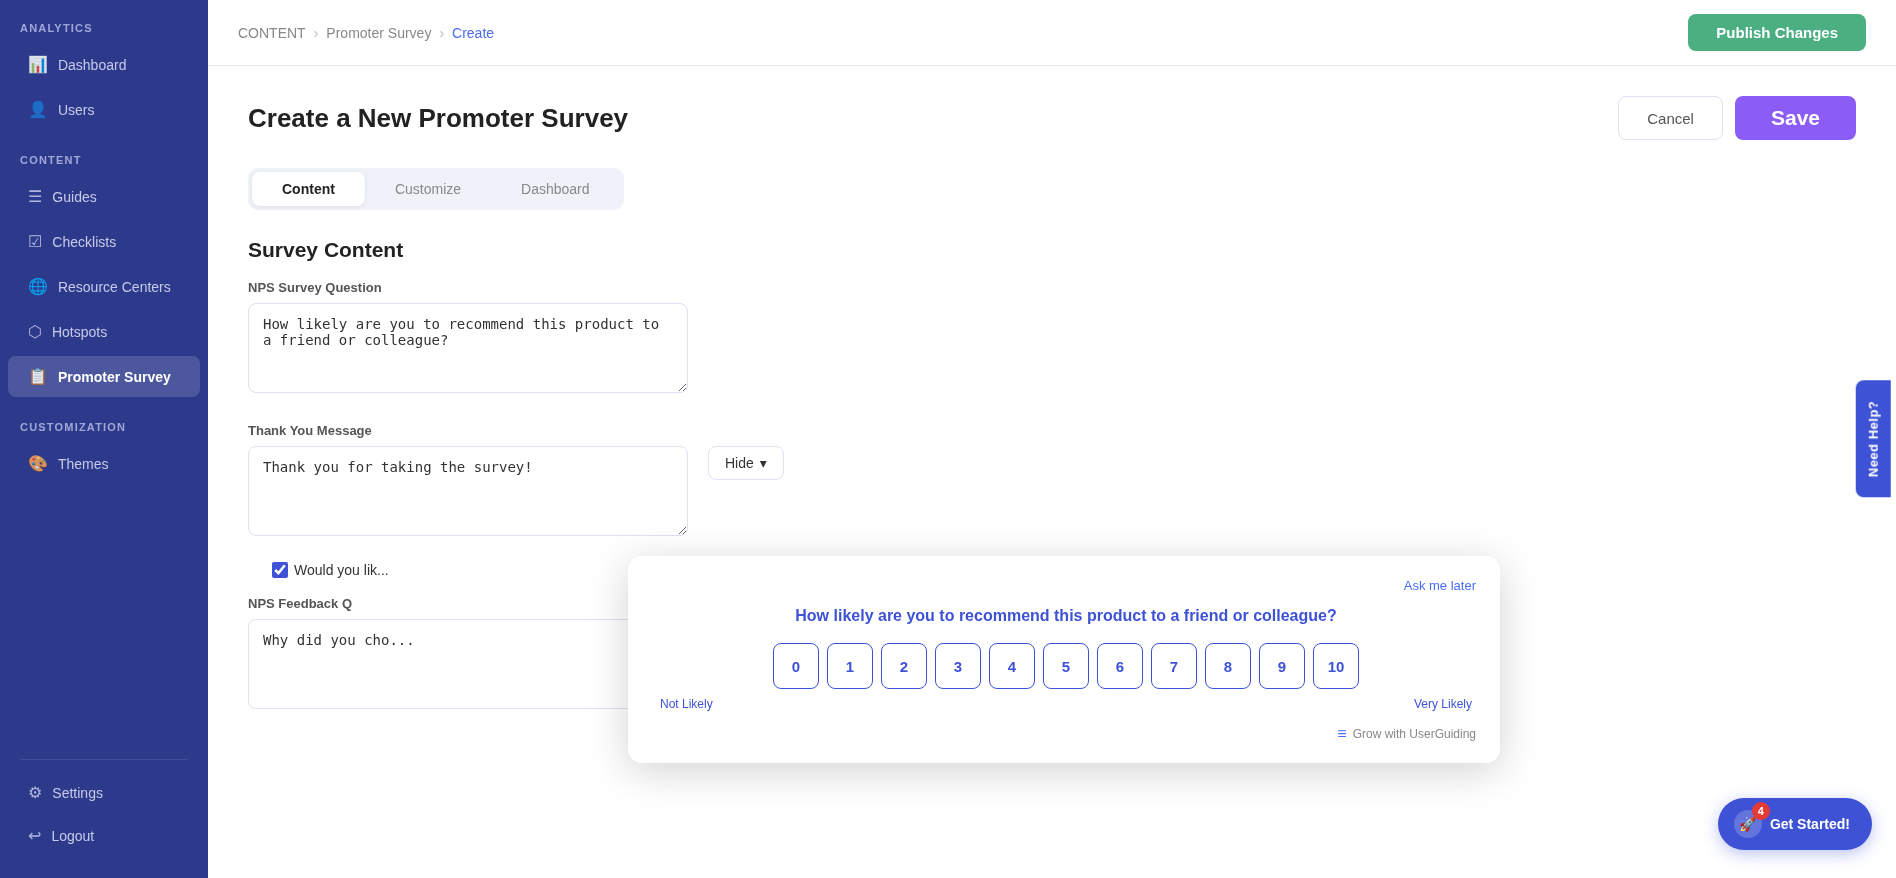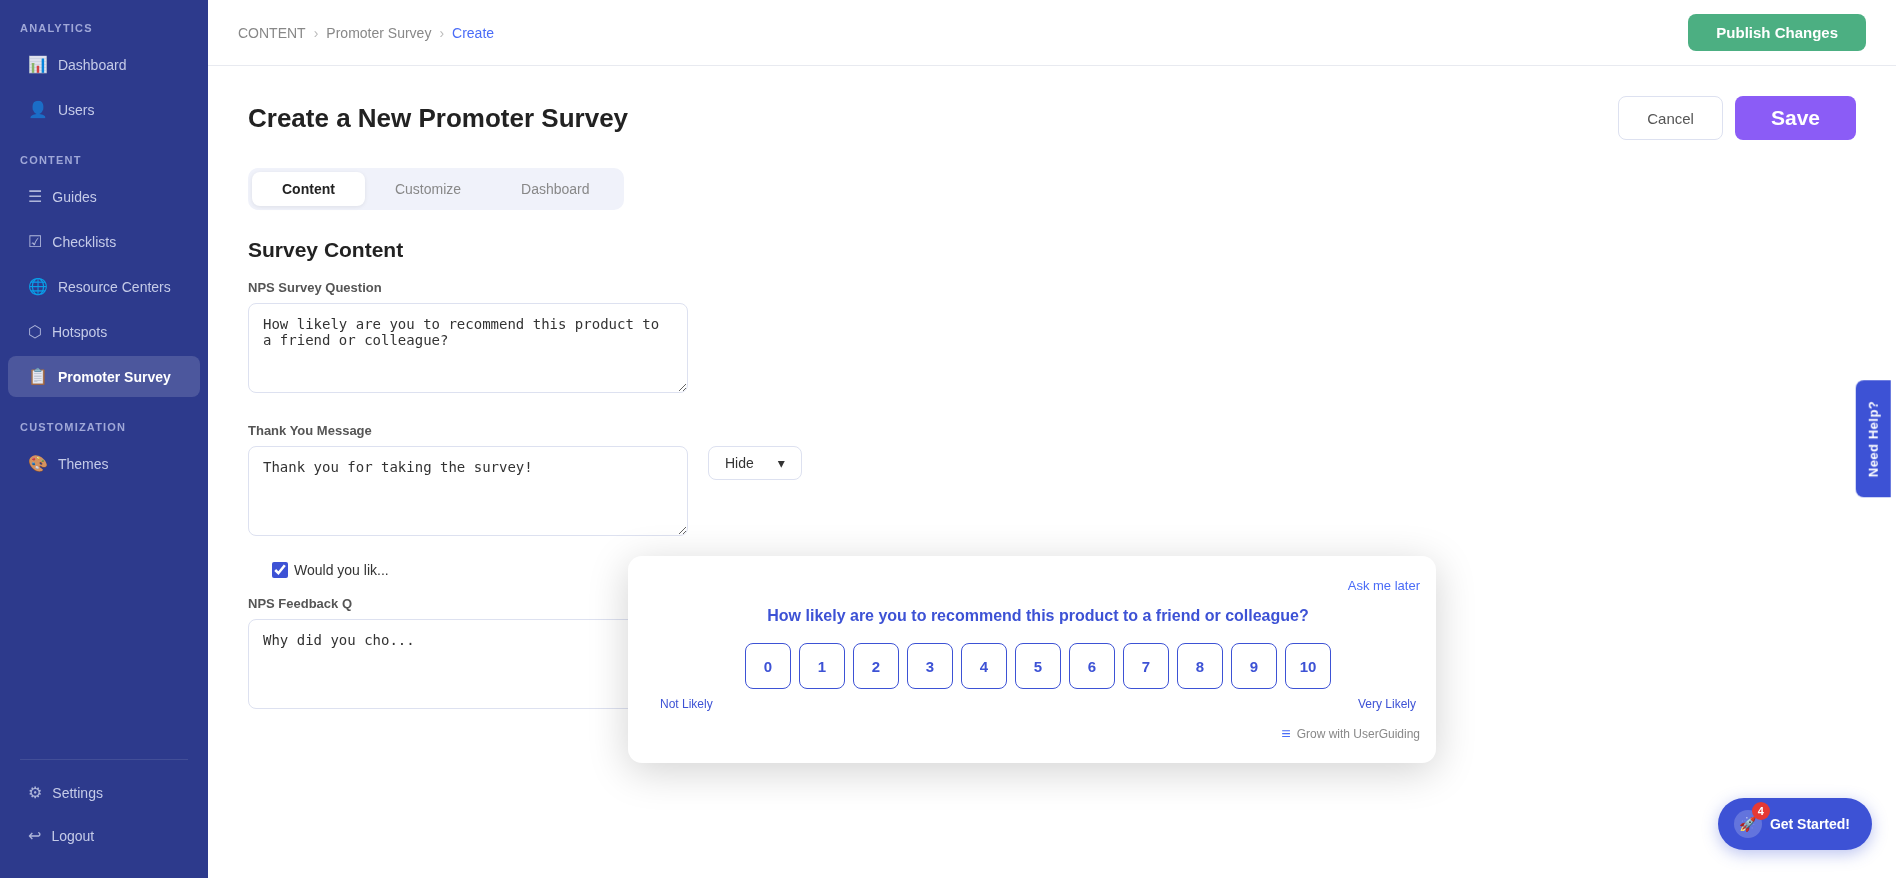--- a/index.html
+++ b/index.html
@@ -183,21 +183,21 @@
 
     
     .thank-you-row {
       display: flex;
       align-items: flex-start;
       gap: 20px;
     }
     .hide-btn {
       display: flex;
       align-items: center;
-      gap: 24px;
+      gap: 6px;
       background: #fff;
       border: 1px solid #dde1f0;
       border-radius: 8px;
       padding: 8px 16px;
       font-size: 14px;
       color: #333;
       cursor: pointer;
       white-space: nowrap;
       margin-top: 0;
     }
@@ -219,25 +219,25 @@
       font-size: 14px;
       color: #333;
       font-weight: 500;
     }
 
     
     .nps-popup {
       position: absolute;
       left: 420px;
       top: 490px;
-      width: 808px;
+      width: 872px;
       background: #fff;
       border-radius: 14px;
       box-shadow: 0 8px 40px rgba(0,0,0,0.18);
-      padding: 22px 16px 20px 28px;
+      padding: 22px 24px 20px 28px;
       z-index: 100;
     }
     .nps-popup-ask-later {
       text-align: right;
       font-size: 13px;
       color: #4a6cf7;
       cursor: pointer;
       margin-bottom: 14px;
     }
     .nps-popup-question {

